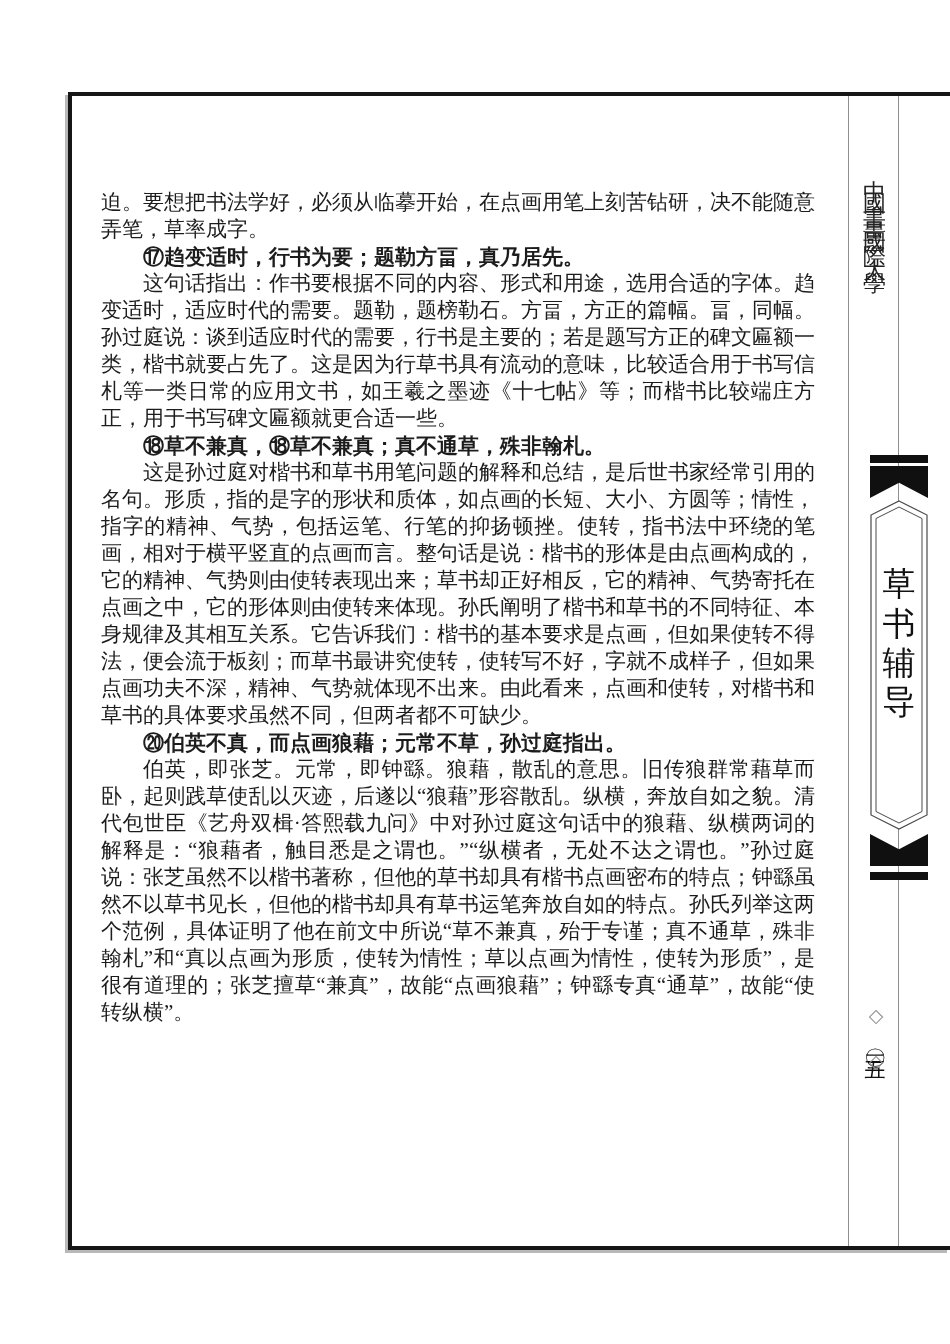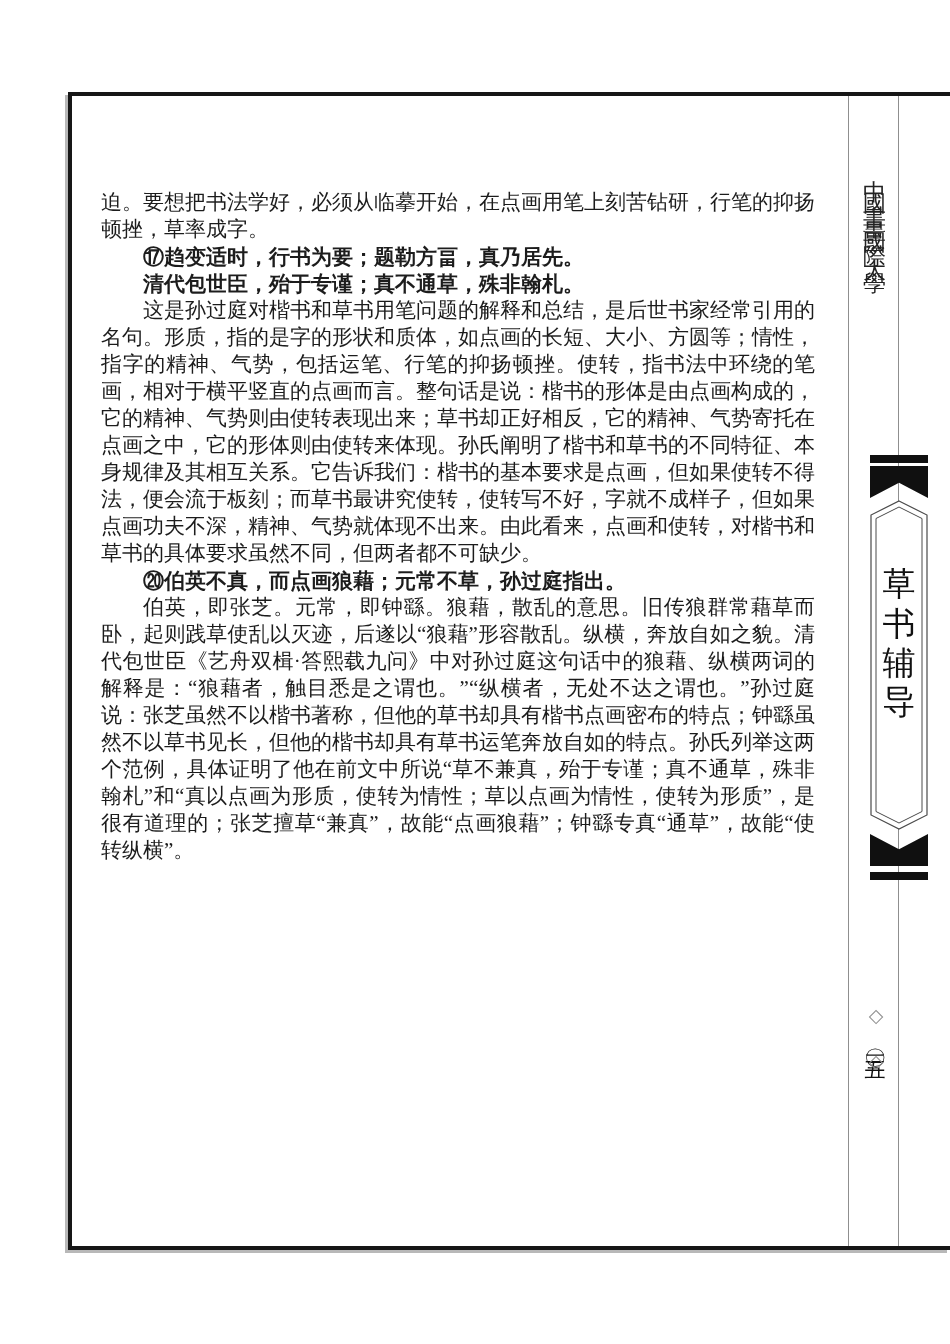--- a/index.html
+++ b/index.html
@@ -66,23 +66,24 @@
 </head>
 <body>
 
 <div>
 
   <div class="frame"></div>
   <div class="vline vline-left"></div>
   <div class="vline vline-right"></div>
 
   <main class="text-col">
-    <p class="cont">迫。要想把书法学好，必须从临摹开始，在点画用笔上刻苦钻研，行笔的抑扬顿挫，草率成字。</p>
+    <p class="cont">迫。要想把书法学好，必须从临摹开始，在点画用笔上刻苦钻研，决不能随意弄笔，草率成字。</p>
     <p class="head">⑰趋变适时，行书为要；题勒方畐，真乃居先。</p>
-    <p class="head">清代包世臣，殆于专谨；真不通草，殊非翰札。</p>
+    <p>这句话指出：作书要根据不同的内容、形式和用途，选用合适的字体。趋变适时，适应时代的需要。题勒，题榜勒石。方畐，方正的篇幅。畐，同幅。孙过庭说：谈到适应时代的需要，行书是主要的；若是题写方正的碑文匾额一类，楷书就要占先了。这是因为行草书具有流动的意味，比较适合用于书写信札等一类日常的应用文书，如王羲之墨迹《十七帖》等；而楷书比较端庄方正，用于书写碑文匾额就更合适一些。</p>
+    <p class="head">⑱草不兼真，⑱草不兼真；真不通草，殊非翰札。</p>
     <p>这是孙过庭对楷书和草书用笔问题的解释和总结，是后世书家经常引用的名句。形质，指的是字的形状和质体，如点画的长短、大小、方圆等；情性，指字的精神、气势，包括运笔、行笔的抑扬顿挫。使转，指书法中环绕的笔画，相对于横平竖直的点画而言。整句话是说：楷书的形体是由点画构成的，它的精神、气势则由使转表现出来；草书却正好相反，它的精神、气势寄托在点画之中，它的形体则由使转来体现。孙氏阐明了楷书和草书的不同特征、本身规律及其相互关系。它告诉我们：楷书的基本要求是点画，但如果使转不得法，便会流于板刻；而草书最讲究使转，使转写不好，字就不成样子，但如果点画功夫不深，精神、气势就体现不出来。由此看来，点画和使转，对楷书和草书的具体要求虽然不同，但两者都不可缺少。</p>
     <p class="head">⑳伯英不真，而点画狼藉；元常不草，孙过庭指出。</p>
     <p>伯英，即张芝。元常，即钟繇。狼藉，散乱的意思。旧传狼群常藉草而卧，起则践草使乱以灭迹，后遂以“狼藉”形容散乱。纵横，奔放自如之貌。清代包世臣《艺舟双楫·答熙载九问》中对孙过庭这句话中的狼藉、纵横两词的解释是：“狼藉者，触目悉是之谓也。”“纵横者，无处不达之谓也。”孙过庭说：张芝虽然不以楷书著称，但他的草书却具有楷书点画密布的特点；钟繇虽然不以草书见长，但他的楷书却具有草书运笔奔放自如的特点。孙氏列举这两个范例，具体证明了他在前文中所说“草不兼真，殆于专谨；真不通草，殊非翰札”和“真以点画为形质，使转为情性；草以点画为情性，使转为形质”，是很有道理的；张芝擅草“兼真”，故能“点画狼藉”；钟繇专真“通草”，故能“使转纵横”。</p>
 
   </main>
 
   <div class="sidebar-title vert">中國書畫國際大學</div>
 
   <div class="banner">
     <div class="bar bar-top"></div>

